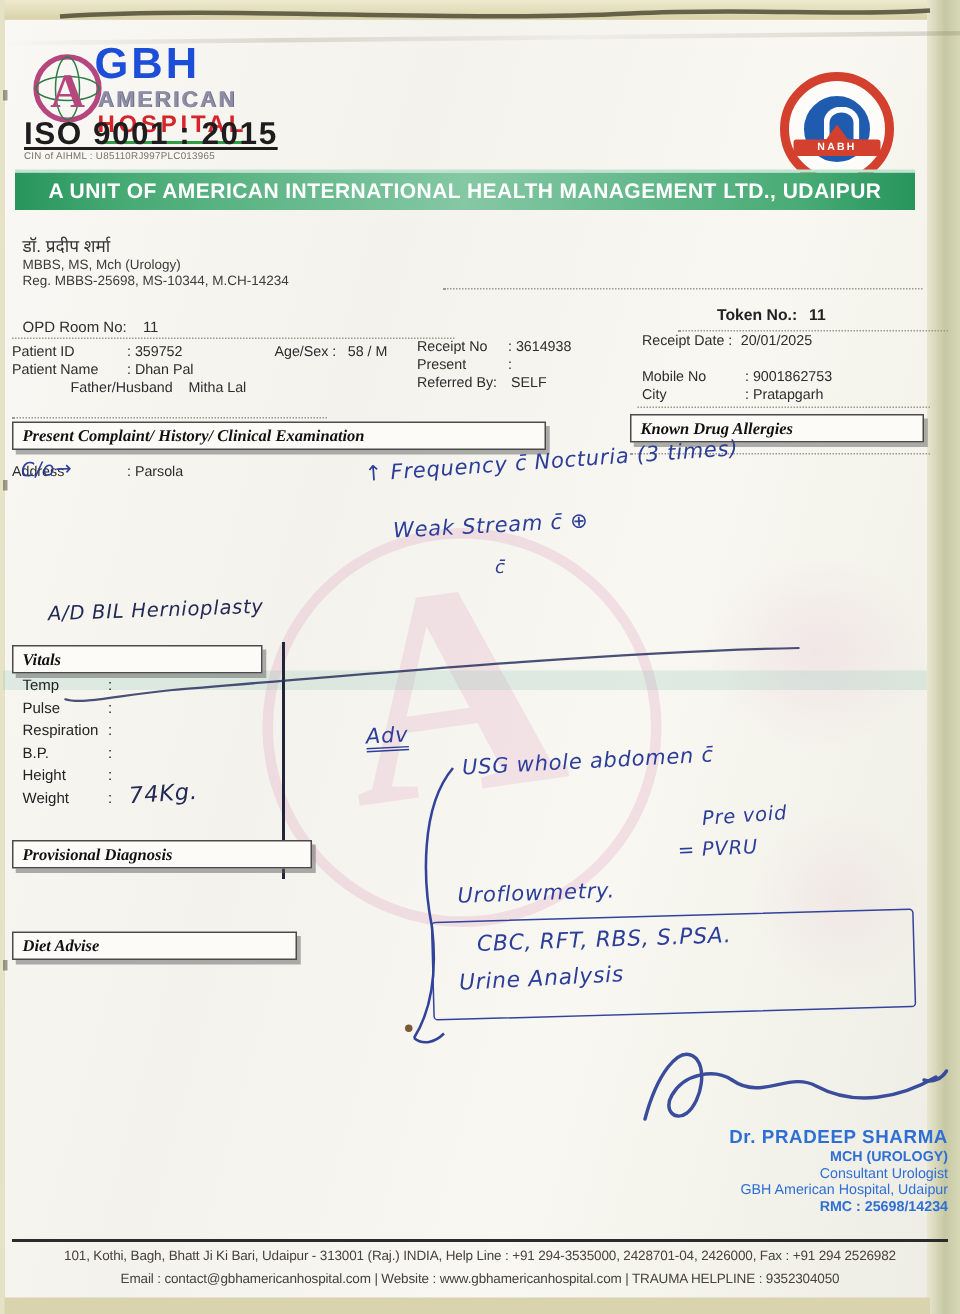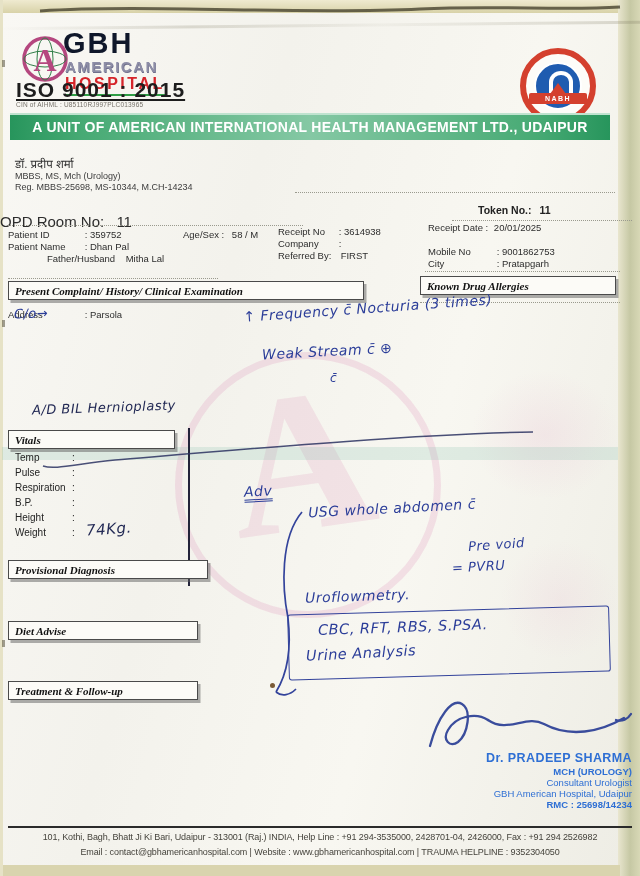--- a/index.html
+++ b/index.html
@@ -20,21 +20,21 @@
   .wm-ring{position:absolute;left:175px;top:352px;width:252px;height:252px;border-radius:50%;
            border:7px solid rgba(210,100,160,.16);}
   .wm-a{position:absolute;left:228px;top:352px;font-family:"Liberation Serif",serif;font-weight:bold;
         font-size:200px;line-height:1.1;color:rgba(205,95,155,.13);transform:rotate(-8deg);}
   .blob{position:absolute;border-radius:50%;}
   .teal-band{position:absolute;left:2px;top:447px;width:616px;height:13px;background:rgba(110,185,160,.18);}
 
   
   .gbh-medal{position:absolute;left:20px;top:34px;}
   .gbh-word{position:absolute;font-weight:bold;letter-spacing:2px;white-space:nowrap;}
-  .w-gbh{left:63px;top:27px;font-size:29px;color:#0f172a;}
+  .w-gbh{left:63px;top:27px;font-size:29px;color:#1d4ed8;}
   .w-amer{left:65px;top:58px;font-size:15px;color:#8d8da6;letter-spacing:1.5px;
           text-shadow:.6px .6px 0 #6f6f8c;}
   .w-hosp{left:65px;top:75px;font-size:16px;color:#d5252b;letter-spacing:2.5px;border-bottom:2px solid #2f9e46;padding-bottom:1px;}
   .iso{position:absolute;left:16px;top:78px;font-size:21px;font-weight:bold;color:#1d1d1d;letter-spacing:1px;text-decoration:underline;}
   .cin{position:absolute;left:16px;top:101px;font-size:6.5px;color:#77736b;letter-spacing:.2px;}
   .nabh{position:absolute;left:520px;top:48px;width:76px;height:76px;}
   .nabh-outer{position:absolute;inset:0;border-radius:50%;border:6px solid #d4402e;background:#fdfcf8;}
   .nabh-inner{position:absolute;inset:14px;border-radius:50%;background:#1f5cb0;border:2px solid #fff;}
   .nabh-omega{position:absolute;left:29px;top:23px;width:16px;height:18px;border:4px solid #fff;border-bottom:none;
               border-radius:50% 50% 0 0;}
@@ -138,21 +138,21 @@
   <div class="doc-deg">MBBS, MS, Mch (Urology)</div>
   <div class="doc-reg">Reg. MBBS-25698, MS-10344, M.CH-14234</div>
   <div class="dotline" style="left:295px;top:191px;width:320px;"></div>
 
   <div class="token">
     <span>Token No.:</span>
     <span style="margin-left:5px;">11</span>
   </div>
   <div class="dotline" style="left:452px;top:219px;width:180px;"></div>
 
-  <div class="fld" style="left:0;top:213px;font-size:15px;">
+  <div class="fld" style="left:15px;top:213px;font-size:10px;">
     <span class="lab">OPD Room No:</span>
     <span style="margin-left:8px;">11</span>
   </div>
   <div class="dotline" style="left:8px;top:224px;width:295px;"></div>
 
   <div class="fld" style="left:8px;top:229px;">
     <span class="lab" style="width:74px">Patient ID</span>
     <span>:  359752</span>
   </div>
   <div class="fld" style="left:8px;top:241px;">
@@ -171,26 +171,26 @@
 
   <div class="fld" style="left:183px;top:229px;">
     <span class="lab">Age/Sex :</span>
     <span style="margin-left:5px;">58  / M</span>
   </div>
   <div class="fld" style="left:278px;top:226px;">
     <span class="lab" style="width:58px">Receipt No</span>
     <span>:  3614938</span>
   </div>
   <div class="fld" style="left:278px;top:238px;">
-    <span class="lab" style="width:58px">Company</span>
+    <span class="lab" style="width:58px">Present</span>
     <span>:</span>
   </div>
   <div class="fld" style="left:278px;top:250px;">
     <span class="lab" style="width:60px">Referred By:</span>
-    <span>FIRST</span>
+    <span>SELF</span>
   </div>
   <div class="fld" style="left:428px;top:222px;">
     <span class="lab">Receipt Date :</span>
     <span style="margin-left:3px;">20/01/2025</span>
   </div>
   <div class="fld" style="left:428px;top:246px;">
     <span class="lab" style="width:66px">Mobile No</span>
     <span>:  9001862753</span>
   </div>
   <div class="fld" style="left:428px;top:258px;">
@@ -232,21 +232,20 @@
   <div class="hw" style="left:305px;top:588px;font-size:14px;transform:rotate(-2deg);">Uroflowmetry.</div>
   <svg style="position:absolute;left:272px;top:508px;" width="36" height="192">
     <path d="M30,4 C8,30 10,80 16,110 C20,145 14,168 4,184" stroke="#33439b" stroke-width="1.7" fill="none"></path>
     <path d="M4,184 C10,189 18,187 24,181" stroke="#33439b" stroke-width="1.7" fill="none"></path>
   </svg>
   <div class="hw-box"></div>
   <div class="hw" style="left:318px;top:619px;font-size:14.5px;transform:rotate(-2deg);">CBC, RFT, RBS, S.PSA.</div>
   <div class="hw" style="left:306px;top:645px;font-size:14.5px;transform:rotate(-3deg);">Urine Analysis</div>
 
   <div class="hdr" style="left:8px;top:621px;width:176px;">Diet Advise</div>
-  <div class="hdr" style="left:8px;top:681px;width:176px;">Treatment &amp; Follow-up</div>
   <div class="speck"></div>
 
   <svg style="position:absolute;left:418px;top:690px;" width="218" height="68">
     <g stroke="#2b3f96" stroke-width="2.3" fill="none" stroke-linecap="round" opacity=".92">
       <path d="M12,56 C20,26 34,8 44,14 C54,20 50,44 40,52 C32,58 24,50 30,40 C38,26 58,22 70,30"></path>
       <path d="M70,30 C90,44 108,24 126,34 C152,48 182,42 206,28"></path>
       <path d="M198,30 C204,32 210,29 213,24"></path>
     </g>
   </svg>
   <div class="stamp">

